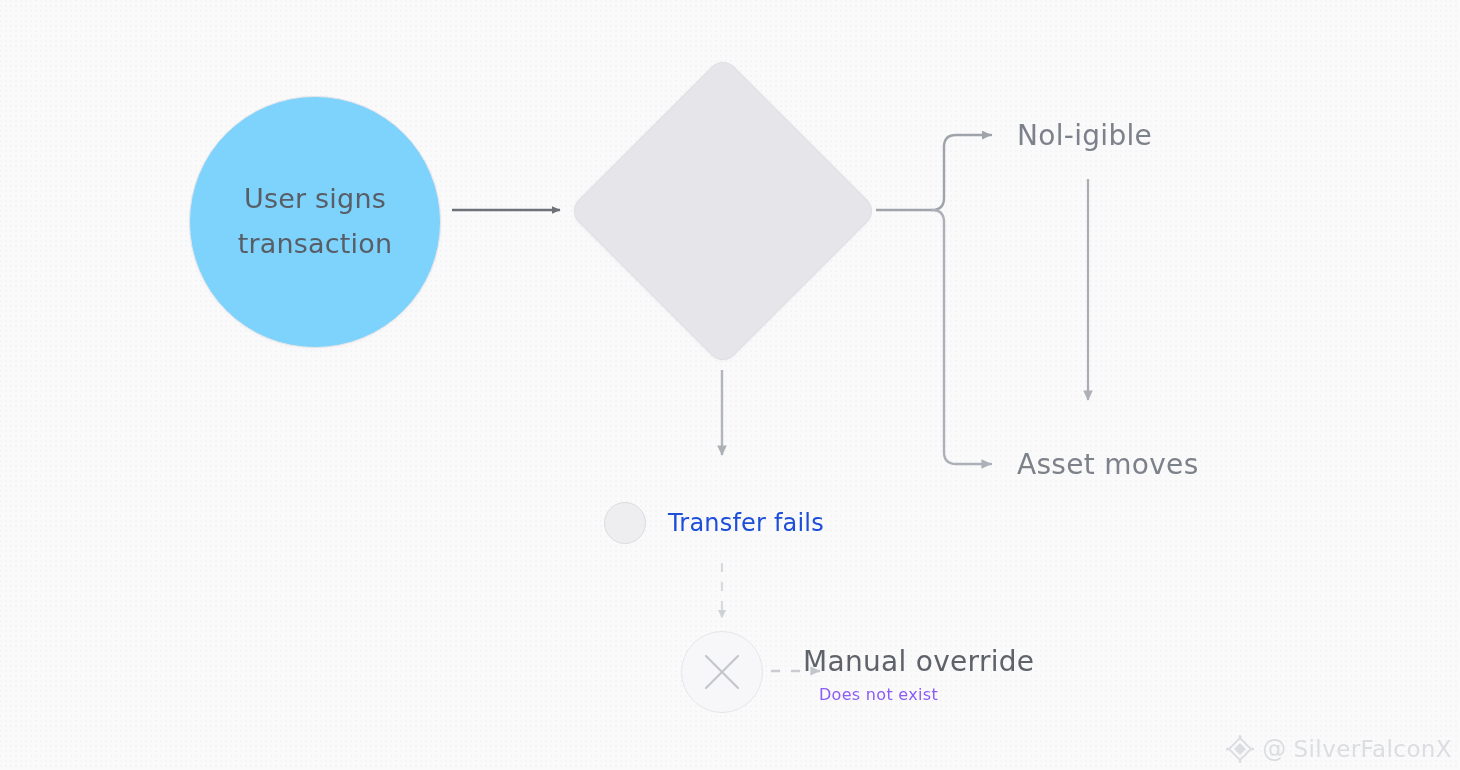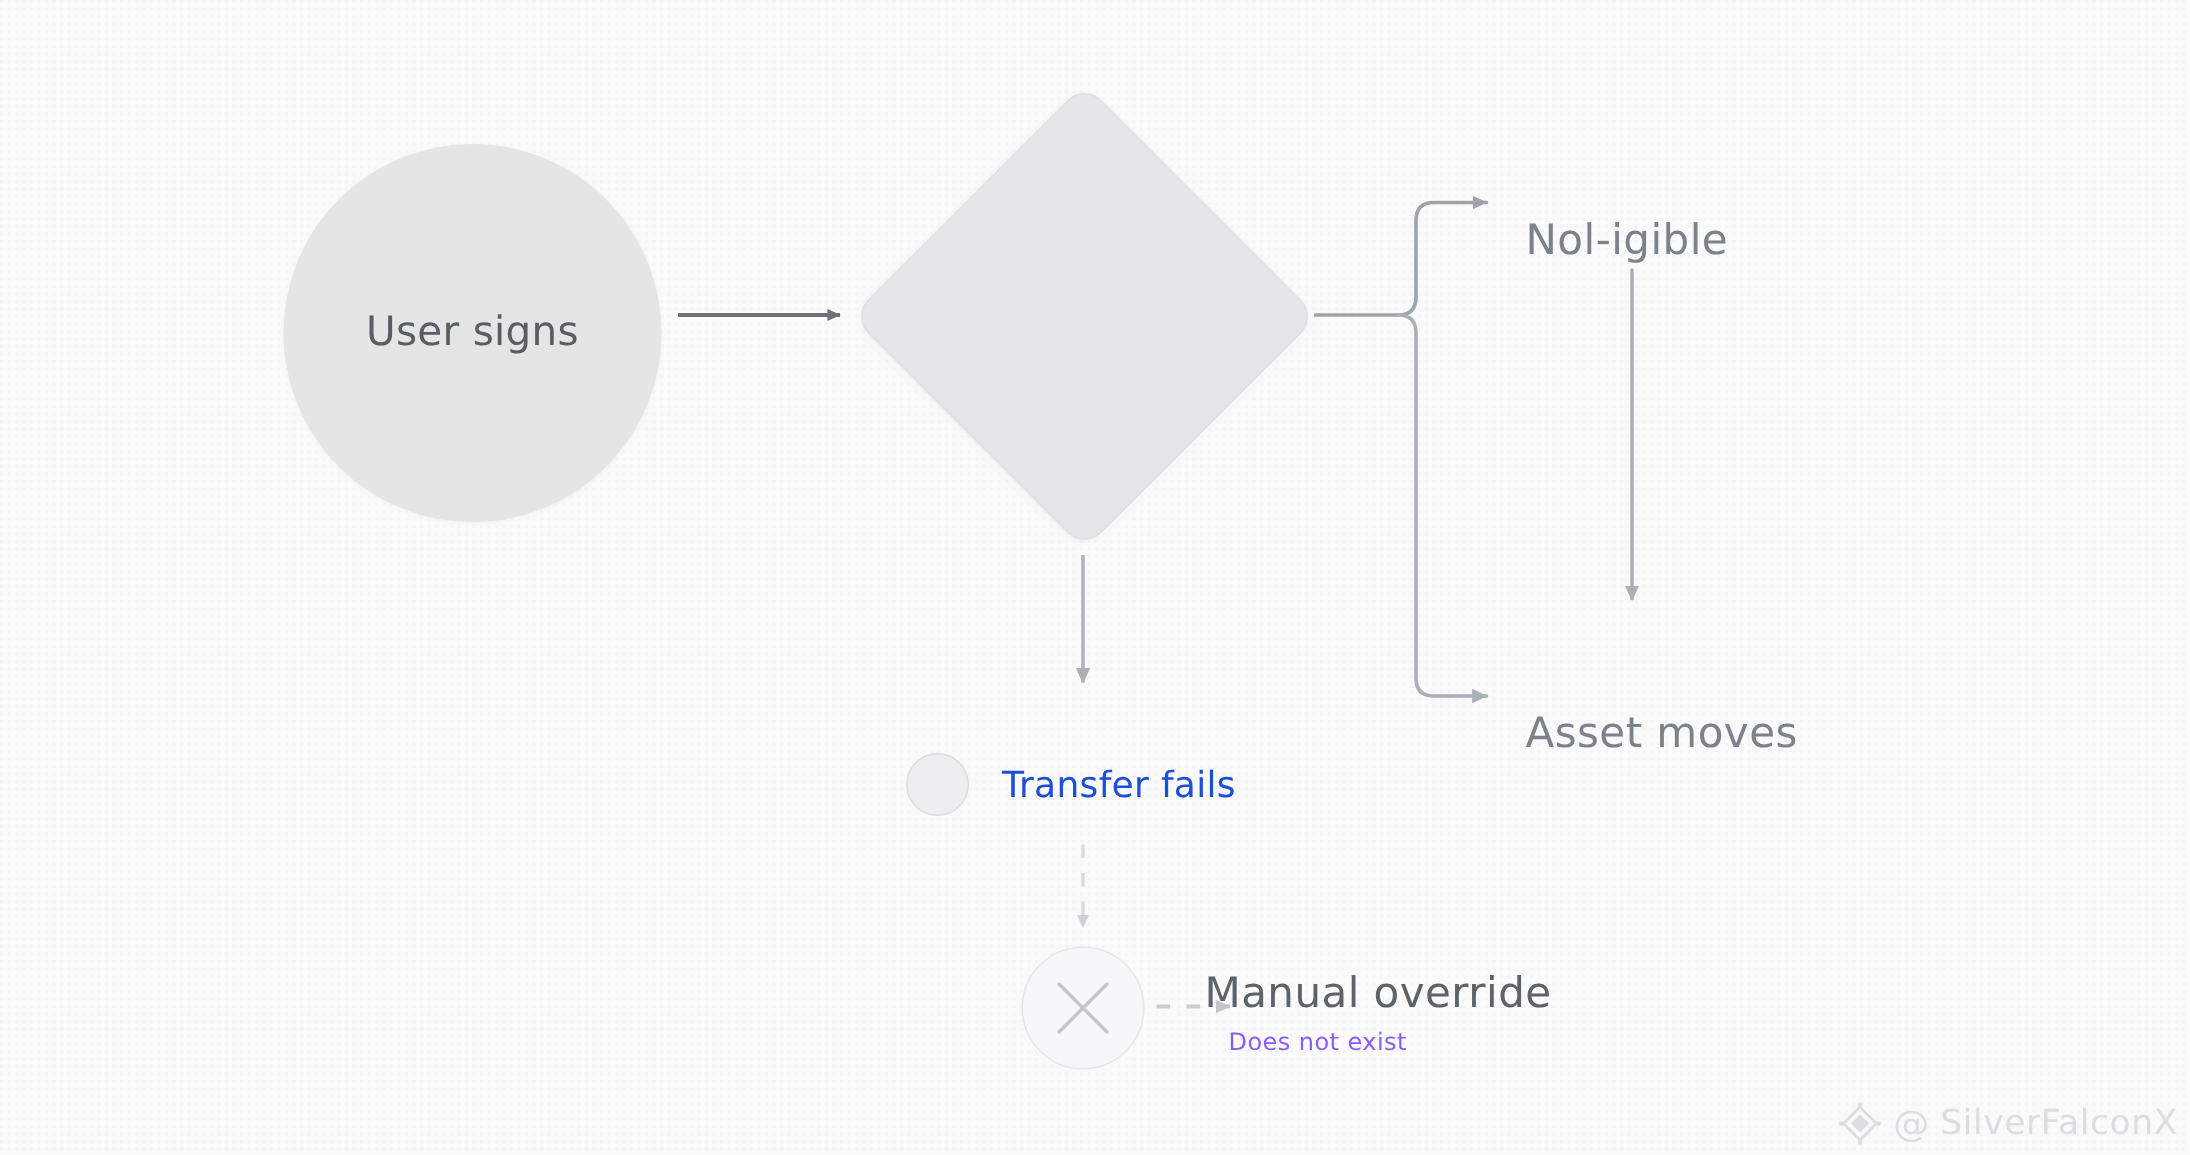--- a/index.html
+++ b/index.html
@@ -44,21 +44,21 @@
     text-align: center;
   }
 
   
   #node-start {
     left: 189px;
     top: 96px;
     width: 250px;
     height: 250px;
     border-radius: 50%;
-    background: #e5e5e5;
+    background: #7dd3fc;
     border: 1px solid #e4e5e9;
     box-shadow: 0 1px 3px rgba(120,125,140,0.05);
   }
   #node-start .node-label {
     color: #595d66;
     font-size: 27px;
     line-height: 1.65;
     letter-spacing: 0.2px;
     font-weight: 400;
   }
@@ -92,21 +92,20 @@
   }
 
   
   .text-node {
     position: absolute;
     z-index: 2;
     color: #7d818a;
     font-size: 28px;
     letter-spacing: 0.3px;
     white-space: nowrap;
-    margin-top: 24px;
   }
   #label-not-eligible { left: 1017px; top: 119px; }
   #label-asset-moves  { left: 1017px; top: 448px; }
 
   
   #node-transfer-fails {
     position: absolute;
     left: 604px;
     top: 502px;
     z-index: 2;
@@ -241,20 +240,21 @@
     </g>
 
     <g>
       <path d="M771,671 L820,671" fill="none" stroke="#c9ccd1" stroke-width="2.6" stroke-dasharray="9 11" marker-end="url(#ah-dashed)"></path>
     </g>
   </svg>
 
   <div class="node" id="node-start">
     <div class="node-label">
       <span>User signs</span><br>
+      <span>transaction</span>
     </div>
   </div>
 
   <div class="node" id="node-decision">
     <div class="diamond-shape"></div>
   </div>
 
   <div class="text-node" id="label-not-eligible">Nol-igible</div>
 
   <div class="text-node" id="label-asset-moves">Asset moves</div>

